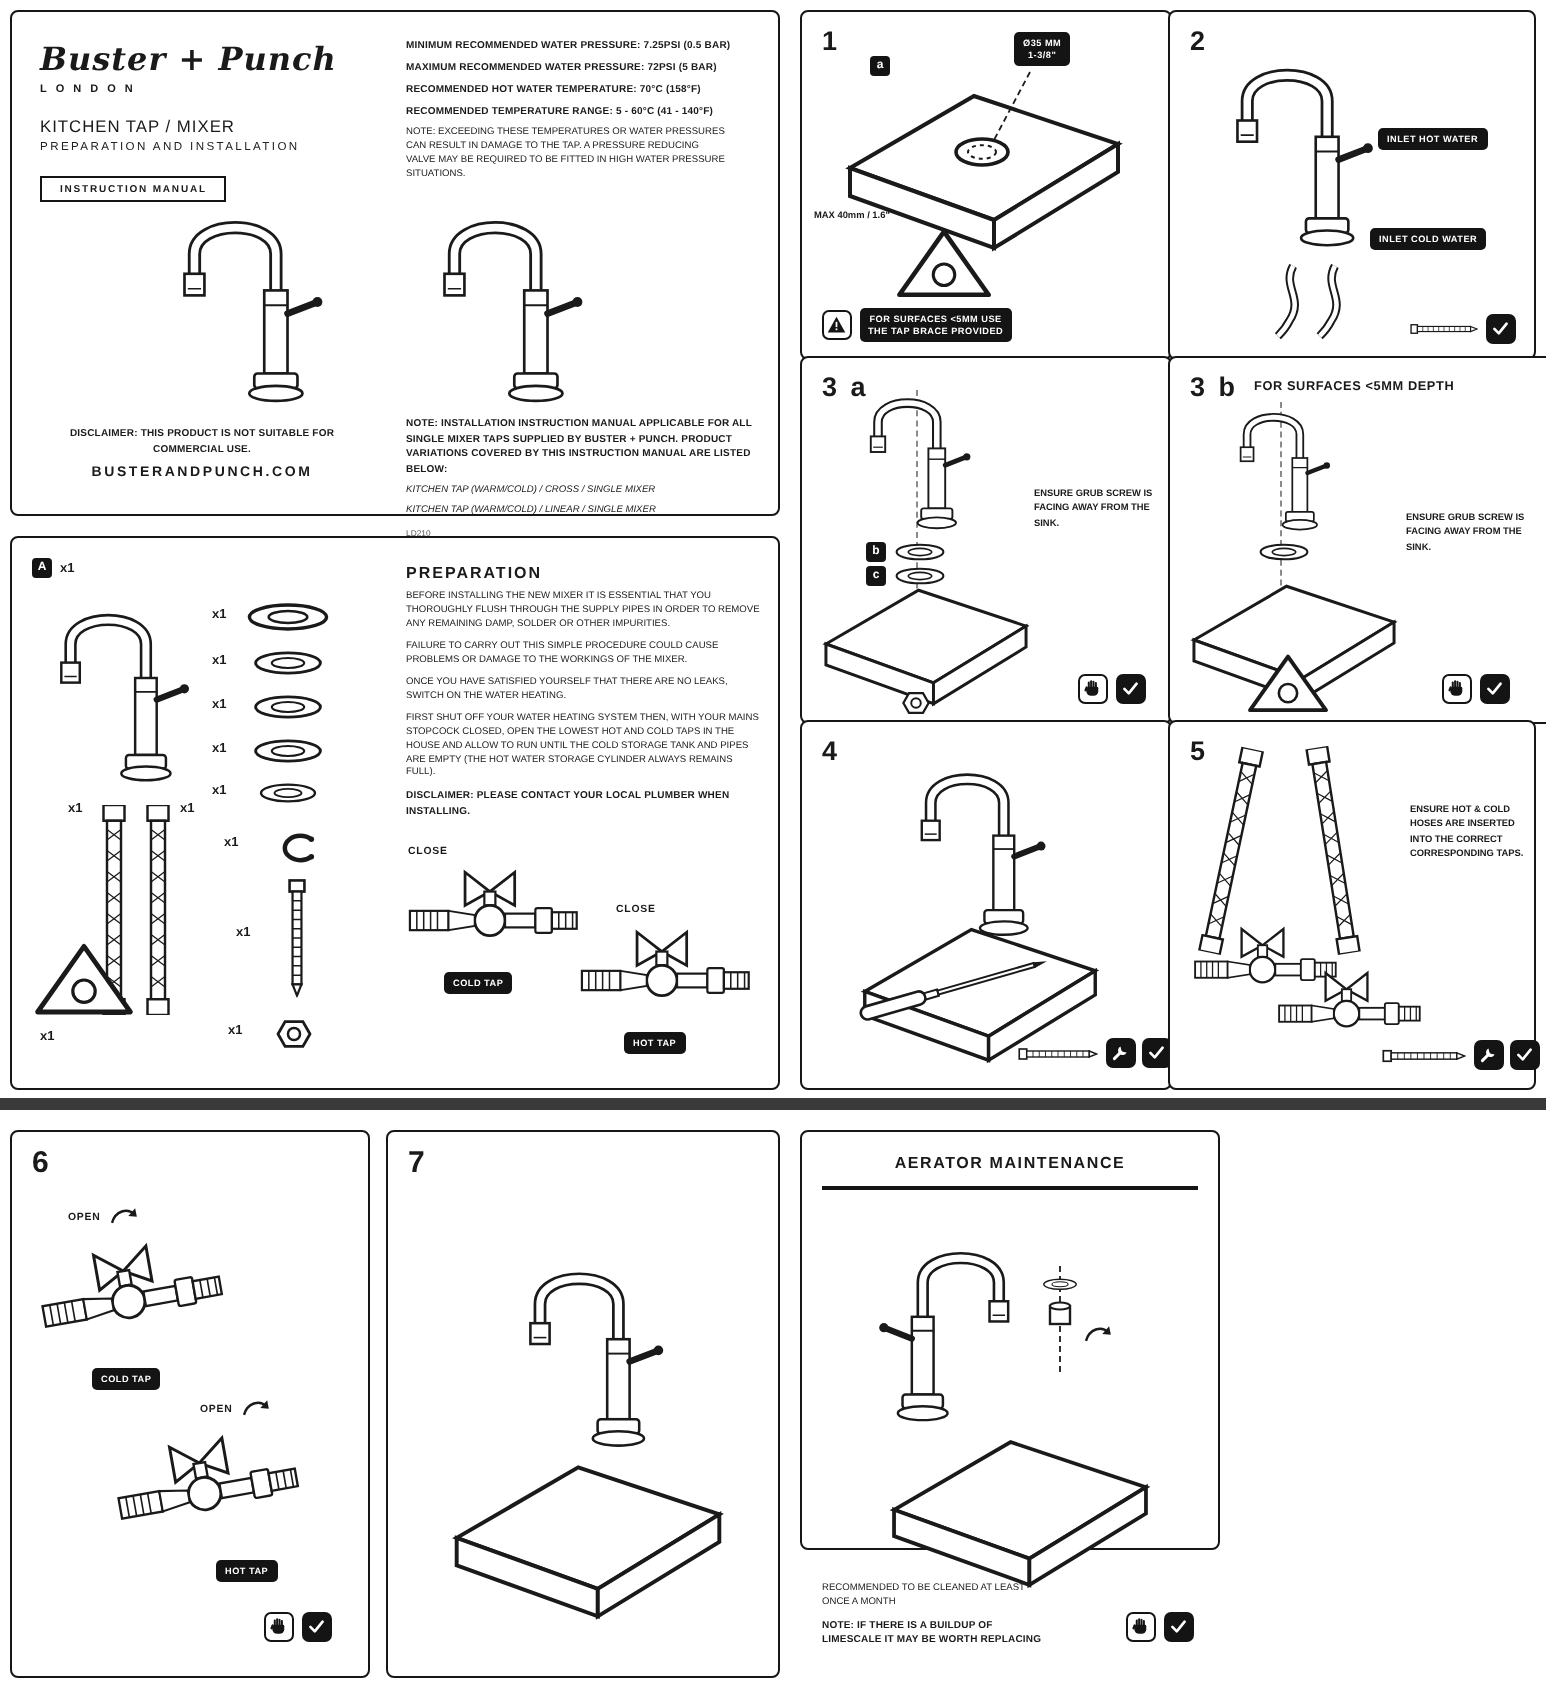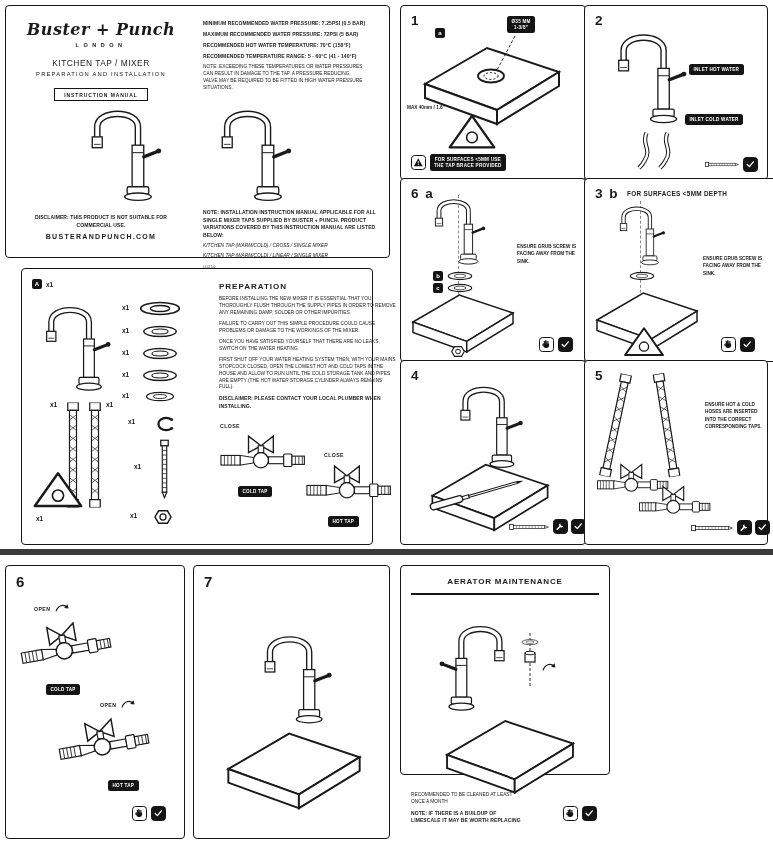--- a/index.html
+++ b/index.html
@@ -20,34 +20,34 @@
 .qty.flow{position:static}
 .note-text{position:absolute;font-weight:700;font-size:4.7px;line-height:1.55}
 .icons{position:absolute;display:flex;gap:3.5px;align-items:center}
 .ibox{width:15px;height:15px;border:1.6px solid #141414;border-radius:3.5px;background:#fff;display:flex;align-items:center;justify-content:center;color:#141414;flex:0 0 auto}
 .ibox.dark{background:#141414;color:#fff}
 .ibox svg{width:10.5px;height:10.5px;display:block}
 .vdash{position:absolute;width:0;border-left:1px dashed #8a8a8a}
 .page-divider{position:absolute;left:0;top:549px;width:773px;height:6px;background:#3a3a3a}
 
 #p-cover{left:5px;top:5px;width:385px;height:253px}
-.cover-left{position:absolute;left:14px;top:14px;width:162px;text-align:center}
+.cover-left{position:absolute;left:14px;top:14px;width:162px;}
 .logo-script{font-family:"DejaVu Serif",serif;font-style:italic;font-weight:700;font-size:16px;letter-spacing:.5px}
 .logo-sub{font-size:5.5px;font-weight:700;letter-spacing:4.5px;margin-top:3px;margin-bottom:10px}
 .cover-title{font-size:8.4px;font-weight:400;letter-spacing:.5px;margin-bottom:2.5px}
 .cover-subtitle{font-size:5.8px;letter-spacing:1.2px;margin-bottom:6px;color:#222}
 .manual-badge{display:inline-block;border:1.1px solid #141414;padding:2.5px 9px;font-size:5px;font-weight:700;letter-spacing:.9px}
 .cover-right{position:absolute;left:197px;top:14px;width:176px}
 .cover-right .note{margin-top:2px;width:92%}
 .cb-left{position:absolute;left:14px;top:208px;width:162px;text-align:center}
 .website{font-size:7px;font-weight:700;letter-spacing:1.3px;margin-top:3px}
 .cb-right{position:absolute;left:197px;top:203px;width:176px}
 .doc-code{font-size:4.2px;color:#555;margin-top:4px}
 
-#p-parts{left:21px;top:268px;width:352px;height:277px}
+#p-parts{left:5px;top:268px;width:385px;height:277px}
 .prep{position:absolute;left:197px;top:13px;width:178px}
 .prep-title{font-size:8px;font-weight:700;letter-spacing:1px;margin-bottom:5px}
 
 #c1{left:400px;top:5px;width:186px;height:175px}
 #c2{left:584px;top:5px;width:184px;height:175px}
 #c3a{left:400px;top:178px;width:186px;height:184px}
 #c3b{left:584px;top:178px;width:200px;height:184px}
 #c4{left:400px;top:360px;width:186px;height:185px}
 #c5{left:584px;top:360px;width:184px;height:185px}
 #p6{left:5px;top:565px;width:180px;height:274px}
@@ -318,21 +318,21 @@
       </svg>
     <span class="ibox dark">
         <svg viewBox="0 0 24 24">
           <use href="#sym-check"></use>
         </svg>
       </span>
   </div>
 </section>
 
 <section class="panel" id="c3a">
-  <div class="stepnum">6 a</div>
+  <div class="stepnum">3 a</div>
   <div class="vdash" style="left:57px;top:16px;height:150px"></div>
   <svg class="abs" style="left:20px;top:14px" width="66" height="78" viewBox="0 0 110 130">
       <use href="#sym-tap"></use>
     </svg>
   <span class="letterbadge" style="left:32px;top:92px">b</span>
   <svg class="abs" style="left:46px;top:92px" width="26" height="10" viewBox="0 0 40 14">
       <use href="#sym-washer"></use>
     </svg>
   <span class="letterbadge" style="left:32px;top:104px">c</span>
   <svg class="abs" style="left:46px;top:104px" width="26" height="10" viewBox="0 0 40 14">

